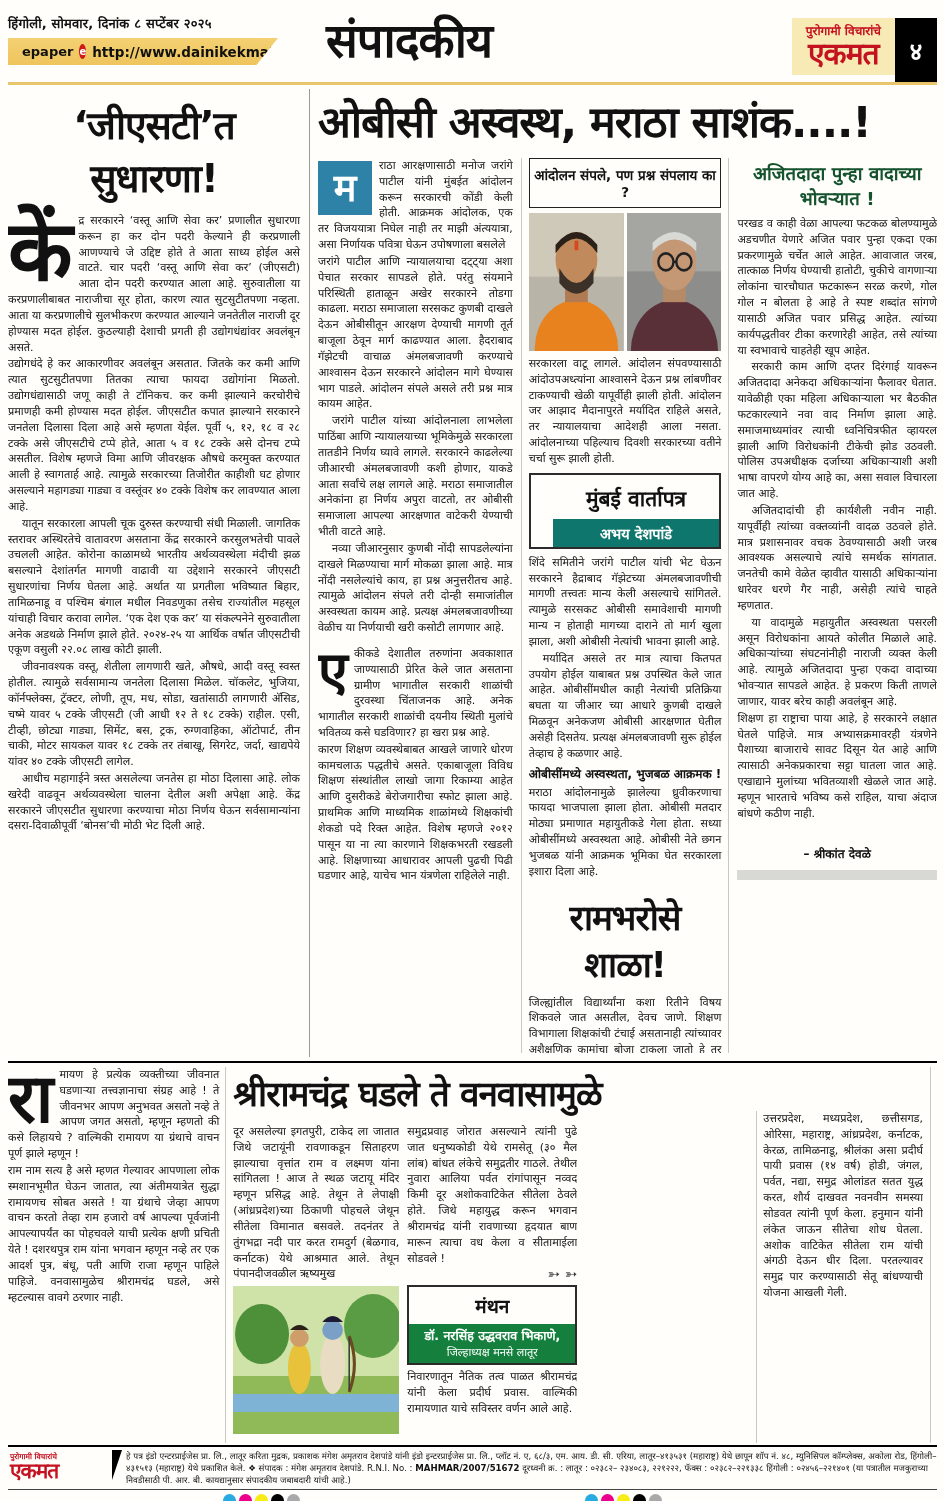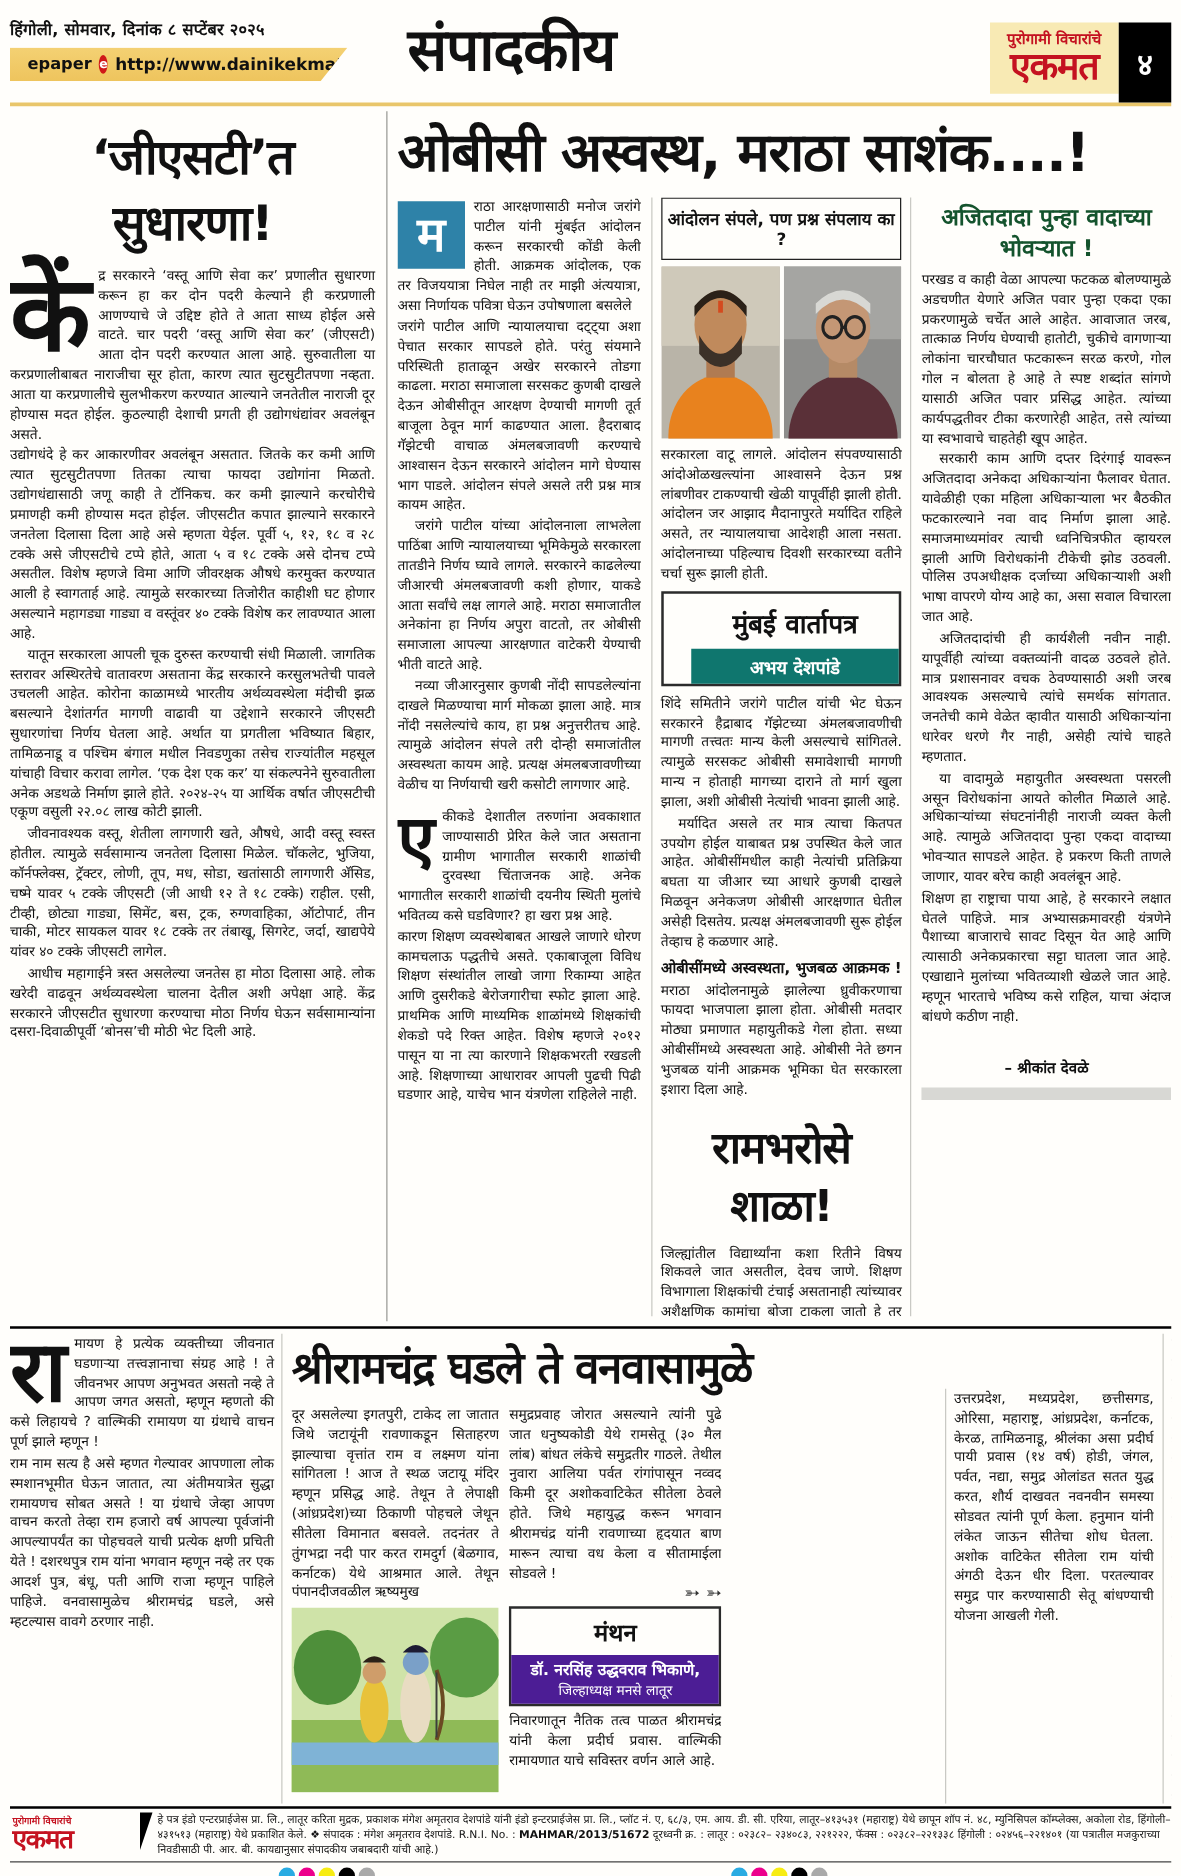--- a/index.html
+++ b/index.html
@@ -70,21 +70,21 @@
   .b-mid-cols { display:flex; gap:8px; }
   .b-ca { width:166px; overflow:hidden; }
   .b-cb { width:170px; overflow:hidden; }
   .b-c4 { width:168px; overflow:hidden; border-left:1px solid #c9c9c4; padding-left:6px; margin-top:44px; }
   .b-c5 { flex:1; overflow:hidden; border-left:1px solid #c9c9c4; padding-left:6px; }
   .illus { width:100%; height:148px; margin-top:4px; }
   .illus svg { width:100%; height:100%; display:block; }
   .ornament { text-align:right; font-size:15px; line-height:1; color:#333; }
   .manthan-box { border:2px solid #2b2b2b; margin:3px 0 4px; }
   .manthan-title { font-size:19px; font-weight:bold; text-align:center; padding:6px 0 5px; }
-  .manthan-author { background:#4c1d95; color:#fff; text-align:center; padding:3px 2px 4px; }
+  .manthan-author { background:#15803d; color:#fff; text-align:center; padding:3px 2px 4px; }
   .manthan-author .nm { font-size:12.5px; font-weight:bold; display:block; }
   .manthan-author .rl { font-size:11px; display:block; }
 
   
   .footer { border-top:2px solid #000; margin-top:2px; padding-top:3px; }
   .f-row { display:flex; align-items:flex-start; }
   .f-logo { width:118px; position:relative; padding:1px 0 0 2px; }
   .f-logo .tag { color:#c41220; font-size:7.5px; font-weight:bold; display:block; }
   .f-logo .nm { color:#c41220; font-size:21px; font-weight:bold; line-height:20px; letter-spacing:-1px; }
   .f-wedge { position:absolute; right:4px; top:0; width:0; height:0;
@@ -174,21 +174,21 @@
                 <rect x="38" y="64" width="24" height="20" fill="#b58a66"></rect>
                 <ellipse cx="50" cy="46" rx="23" ry="27" fill="#c49775"></ellipse>
                 <path d="M27 36 Q50 14 73 36 L73 28 Q50 8 27 28 Z" fill="#d8d8d4"></path>
                 <circle cx="41" cy="46" r="8" fill="none" stroke="#222" stroke-width="2.5"></circle>
                 <circle cx="60" cy="46" r="8" fill="none" stroke="#222" stroke-width="2.5"></circle>
                 <line x1="49" y1="46" x2="52" y2="46" stroke="#222" stroke-width="2.5"></line>
               </svg>
             </div>
           </div>
           <div>
-              <p class="body">सरकारला वाटू लागले. आंदोलन संपवण्यासाठी आंदोओळखल्त्यांना आश्वासने देऊन प्रश्न लांबणीवर टाकण्याची खेळी यापूर्वीही झाली होती. आंदोलन जर आझाद मैदानापुरते मर्यादित राहिले असते, तर न्यायालयाचा आदेशही आला नसता. आंदोलनाच्या पहिल्याच दिवशी सरकारच्या वतीने चर्चा सुरू झाली होती.</p>
+              <p class="body">सरकारला वाटू लागले. आंदोलन संपवण्यासाठी आंदोउपअध्त्यांना आश्वासने देऊन प्रश्न लांबणीवर टाकण्याची खेळी यापूर्वीही झाली होती. आंदोलन जर आझाद मैदानापुरते मर्यादित राहिले असते, तर न्यायालयाचा आदेशही आला नसता. आंदोलनाच्या पहिल्याच दिवशी सरकारच्या वतीने चर्चा सुरू झाली होती.</p>
             </div>
           <div class="mv-box">
             <div class="mv-title">मुंबई वार्तापत्र</div>
             <div class="mv-author">अभय देशपांडे</div>
           </div>
           <div>
               <p class="body">शिंदे समितीने जरांगे पाटील यांची भेट घेऊन सरकारने हैद्राबाद गॅझेटच्या अंमलबजावणीची मागणी तत्त्वतः मान्य केली असल्याचे सांगितले. त्यामुळे सरसकट ओबीसी समावेशाची मागणी मान्य न होताही मागच्या दाराने तो मार्ग खुला झाला, अशी ओबीसी नेत्यांची भावना झाली आहे.</p>
               <p class="body">मर्यादित असले तर मात्र त्याचा कितपत उपयोग होईल याबाबत प्रश्न उपस्थित केले जात आहेत. ओबीसींमधील काही नेत्यांची प्रतिक्रिया बघता या जीआर च्या आधारे कुणबी दाखले मिळवून अनेकजण ओबीसी आरक्षणात घेतील असेही दिसतेय. प्रत्यक्ष अंमलबजावणी सुरू होईल तेव्हाच हे कळणार आहे.</p>
             </div>
           <div class="subhead">ओबीसींमध्ये अस्वस्थता, भुजबळ आक्रमक !</div>
@@ -289,21 +289,21 @@
 
   <div class="footer">
     <div class="f-row">
       <div class="f-logo">
         <span class="tag">पुरोगामी विचारांचे</span>
         <span class="nm">एकमत</span>
         <span class="f-wedge"></span>
       </div>
       <div class="f-text">
         <span>हे पत्र इंडो एन्टरप्राईजेस प्रा. लि., लातूर करिता मुद्रक, प्रकाशक मंगेश अमृतराव देशपांडे यांनी इंडो इन्टरप्राईजेस प्रा. लि., प्लॉट नं. ए, ६८/३, एम. आय. डी. सी. एरिया, लातूर–४१३५३१ (महाराष्ट्र) येथे छापून शॉप नं. ४८, म्युनिसिपल कॉम्प्लेक्स, अकोला रोड, हिंगोली–४३१५१३ (महाराष्ट्र) येथे प्रकाशित केले. ❖ संपादक : मंगेश अमृतराव देशपांडे.  R.N.I. No. :</span>
-        <span class="f-reg">MAHMAR/2013/51672</span>
+        <span class="f-reg">MAHMAR/2007/51672</span>
         <span>दूरध्वनी क्र. : लातूर : ०२३८२– २३४०८३, २२१२२२, फॅक्स : ०२३८२–२२१३३८   हिंगोली : ०२४५६–२२१४०१ (या पत्रातील मजकुराच्या निवडीसाठी पी. आर. बी. कायद्यानुसार संपादकीय जबाबदारी यांची आहे.)</span>
       </div>
     </div>
     <div class="f-line"></div>
     <div class="dots-row">
       <div class="dots g1">
           <span class="dot" style="background: rgb(41, 171, 226);"></span>
           <span class="dot" style="background: rgb(236, 0, 140);"></span>
           <span class="dot" style="background: rgb(247, 236, 19);"></span>
           <span class="dot" style="background: rgb(0, 0, 0);"></span>

